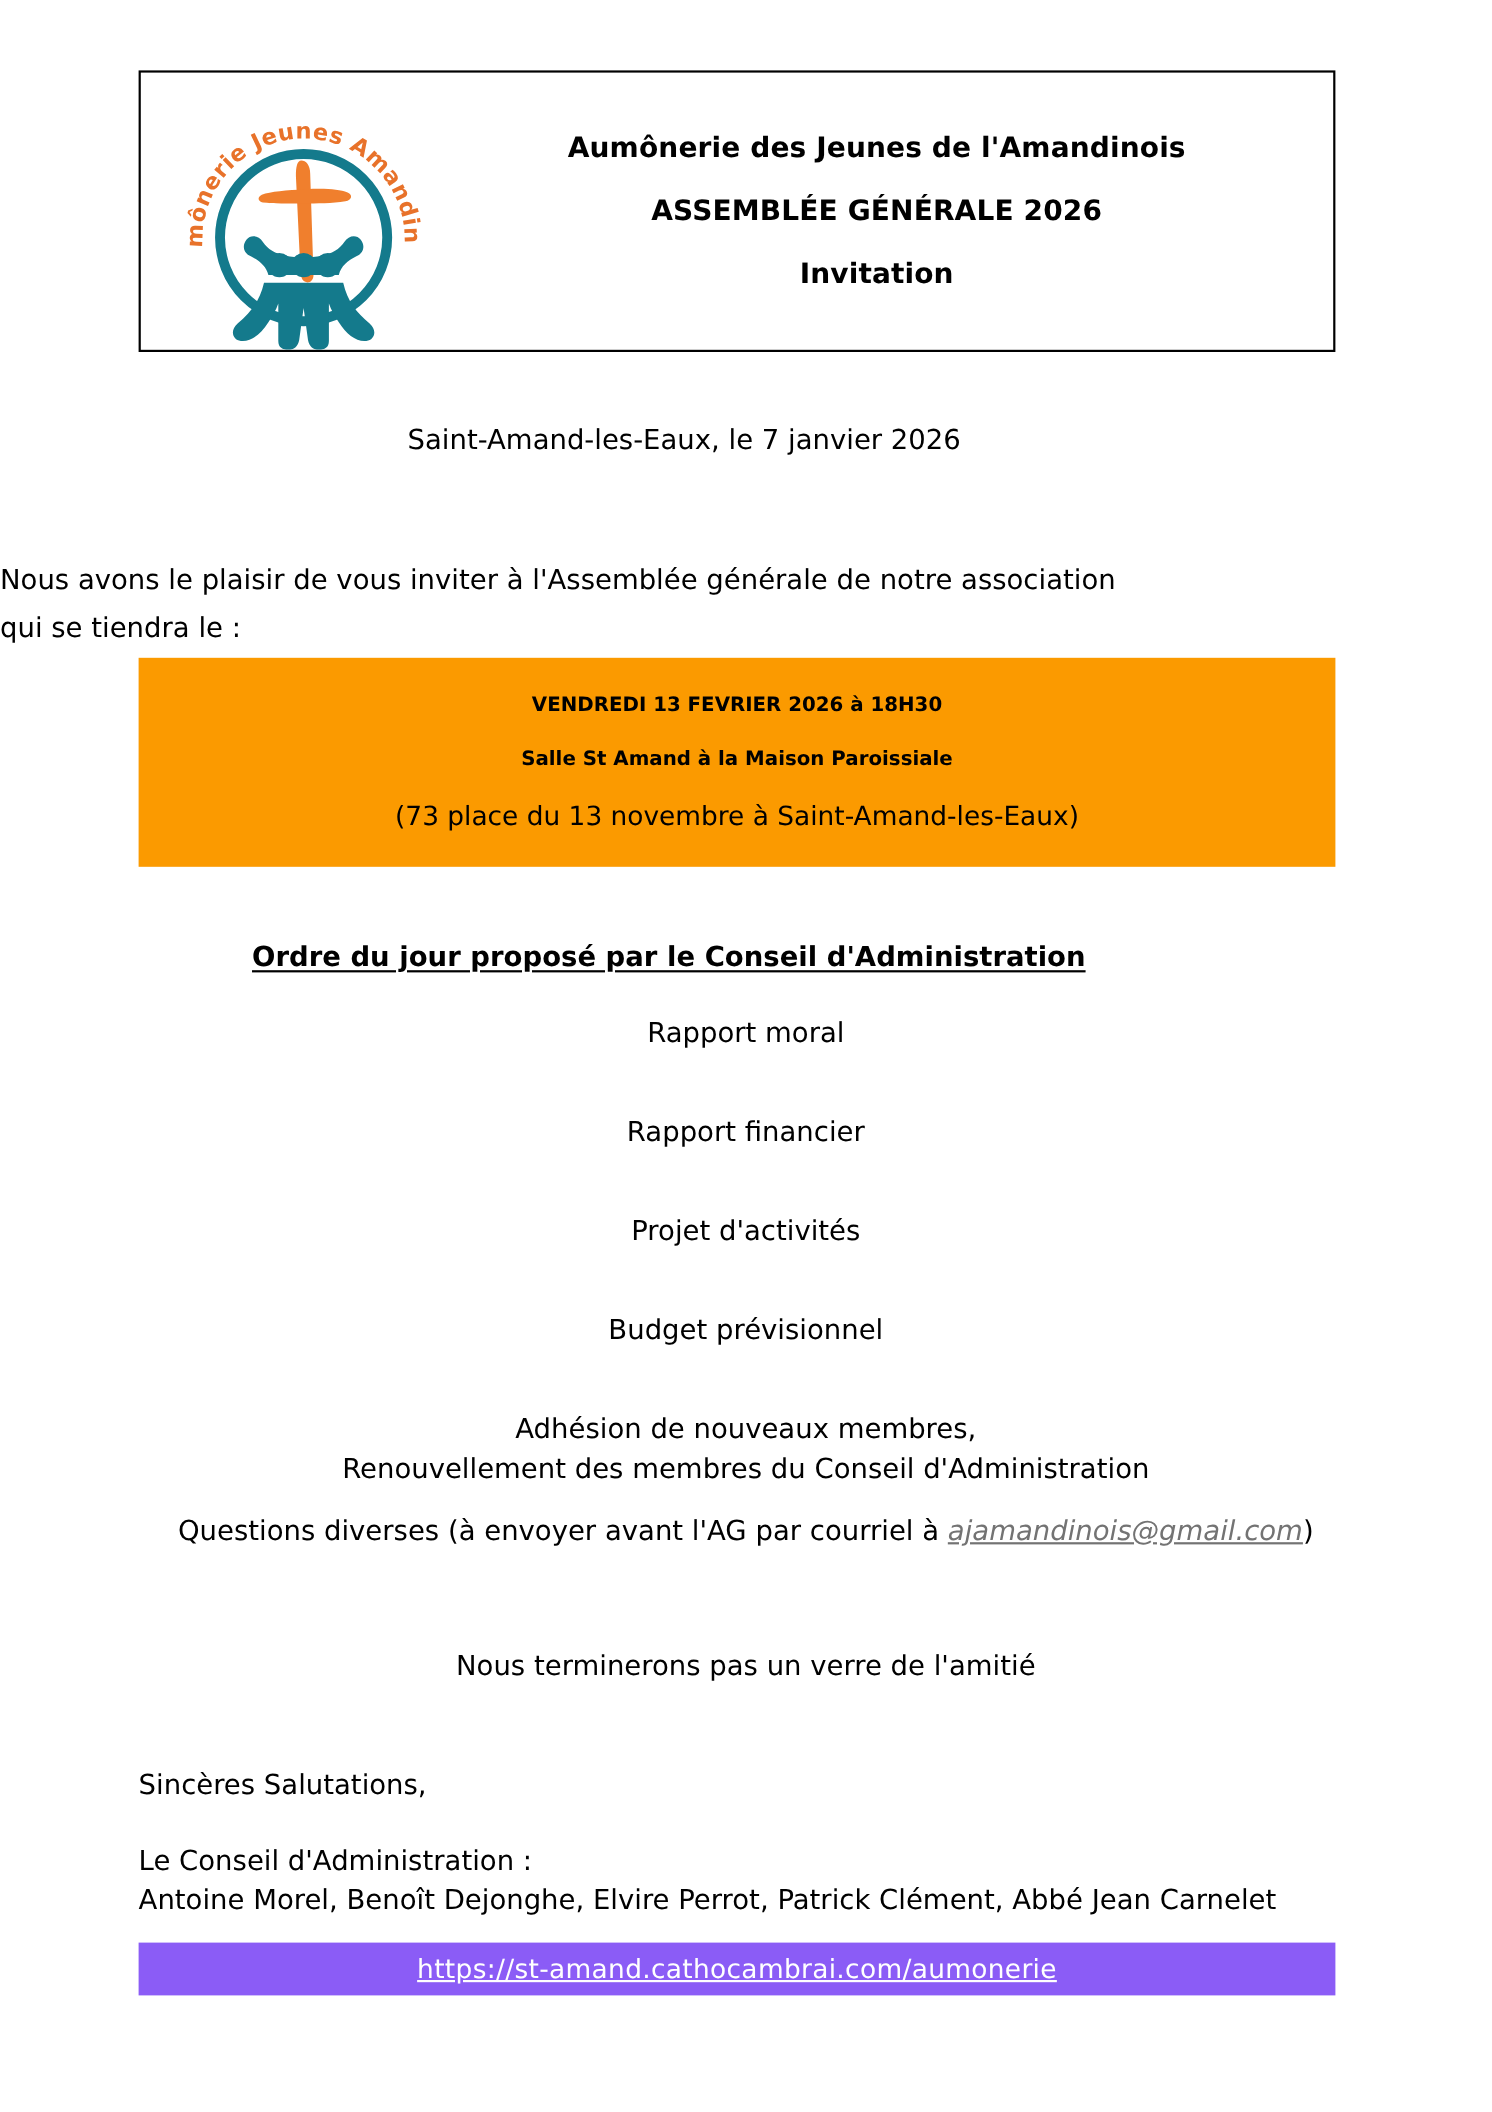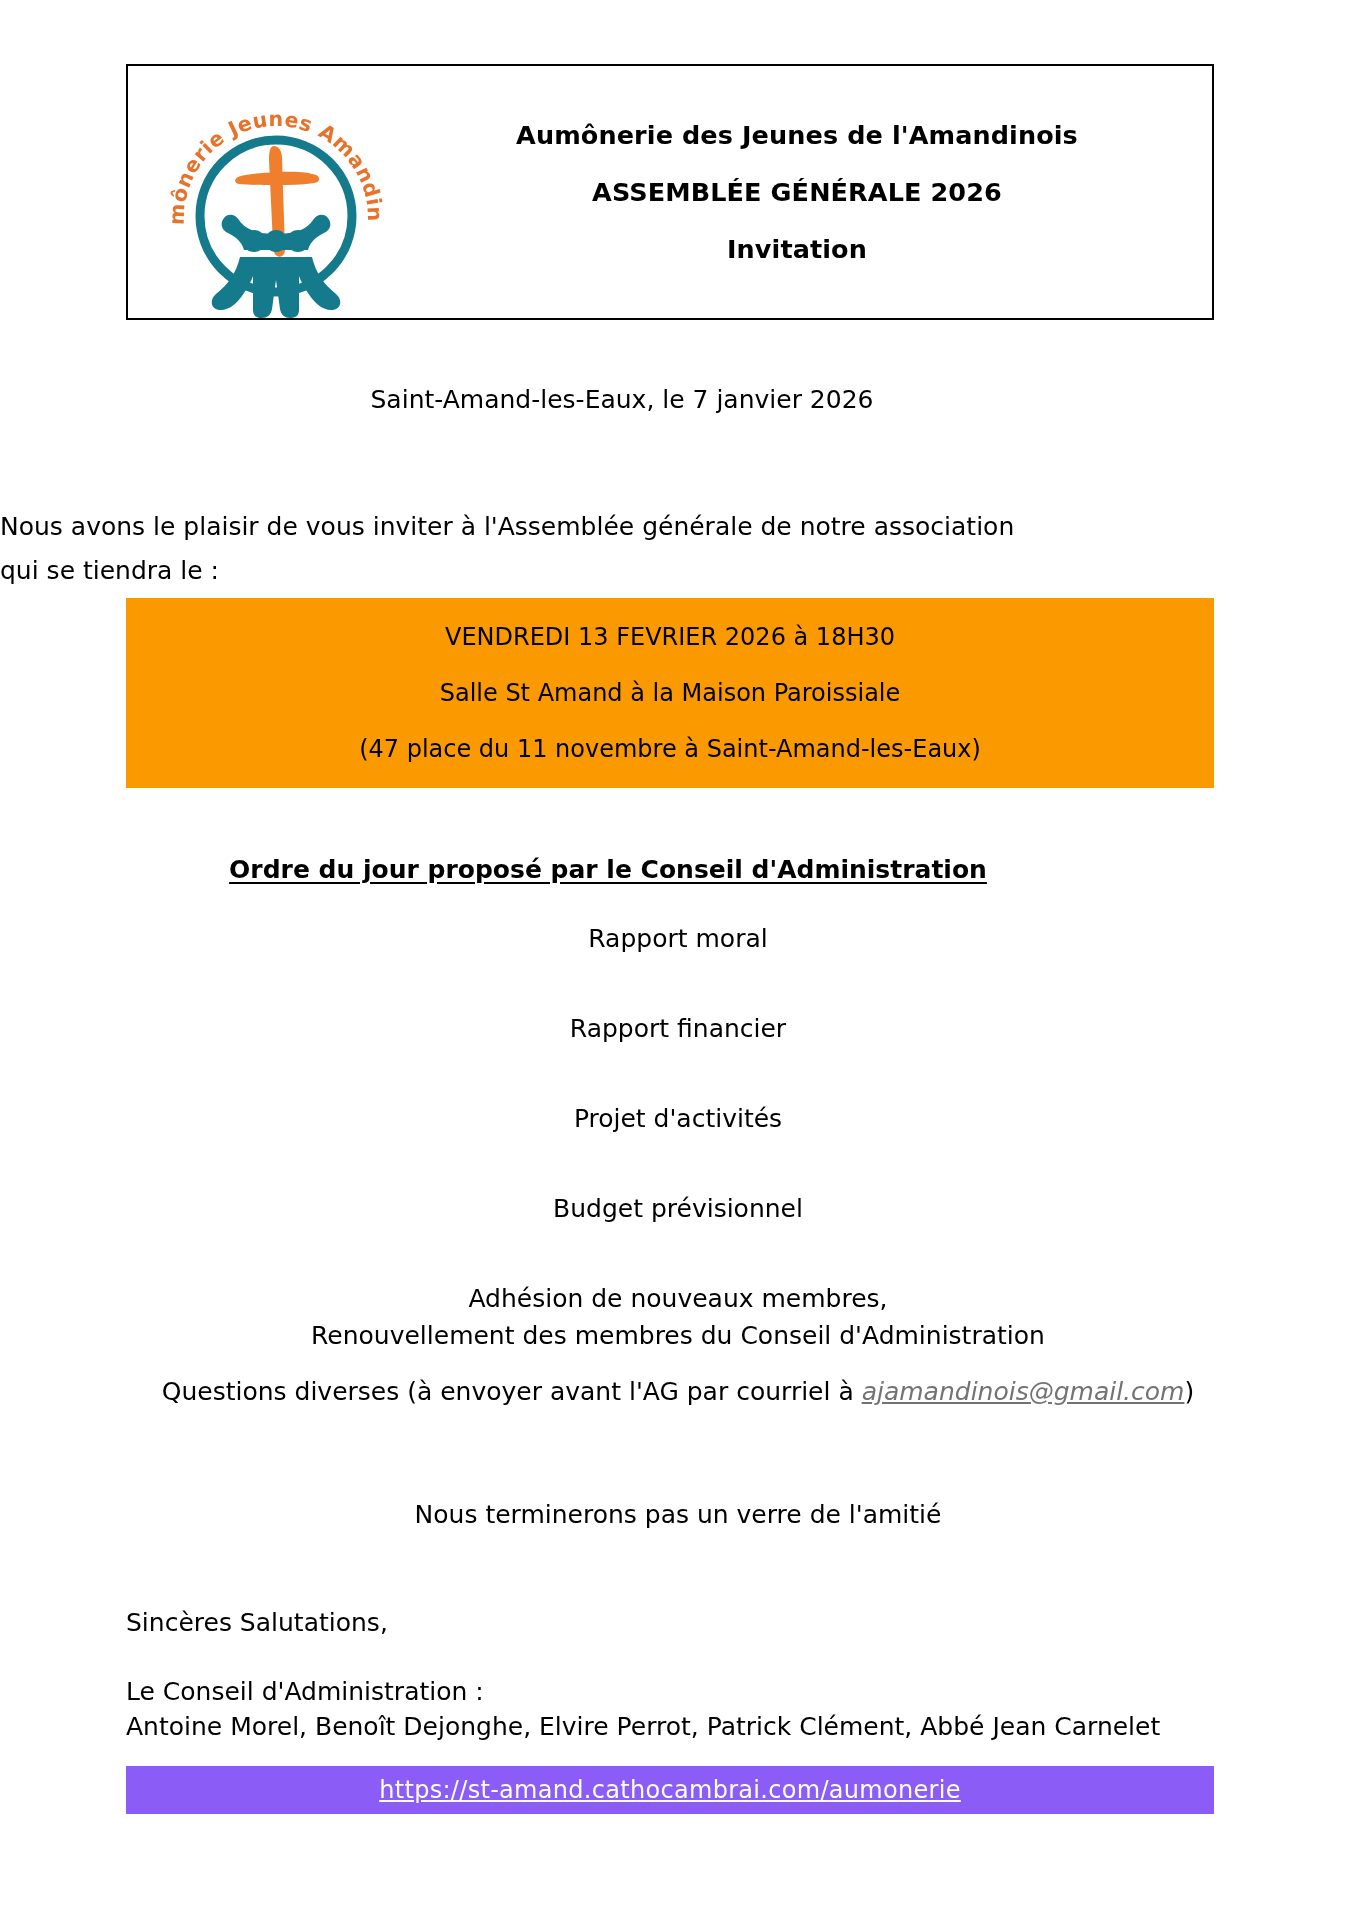--- a/index.html
+++ b/index.html
@@ -98,22 +98,22 @@
     background: #FB9A00;
     display: flex;
     flex-direction: column;
     align-items: center;
     justify-content: center;
     gap: 28px;
     box-sizing: border-box;
   }
   .orange-line-1,
   .orange-line-2 {
-    font-weight: normal;
-    font-size: 24px;
+    font-weight: bold;
+    font-size: 18px;
     text-align: left;
   }
   .orange-line-3 {
     font-size: 24px;
     text-align: center;
   }
 
   
   .agenda-title {
     position: absolute;
@@ -264,21 +264,21 @@
   </div>
 
   <div class="intro">
     <div>Nous avons le plaisir de vous inviter à l'Assemblée générale de notre association</div>
     <div>qui se tiendra le :</div>
   </div>
 
   <div class="orange-box">
     <div class="orange-line-1">VENDREDI 13 FEVRIER 2026 à 18H30</div>
     <div class="orange-line-2">Salle St Amand à la Maison Paroissiale</div>
-    <div class="orange-line-3">(47 place du 11 novembre à Saint-Amand-les-Eaux)</div>
+    <div class="orange-line-3">(73 place du 13 novembre à Saint-Amand-les-Eaux)</div>
   </div>
 
   <div class="agenda-title">
     <span>Ordre du jour proposé par le Conseil d'Administration</span>
   </div>
 
   <div class="agenda-list">
     <div class="agenda-item">Rapport moral</div>
     <div class="agenda-item">Rapport financier</div>
     <div class="agenda-item">Projet d'activités</div>

